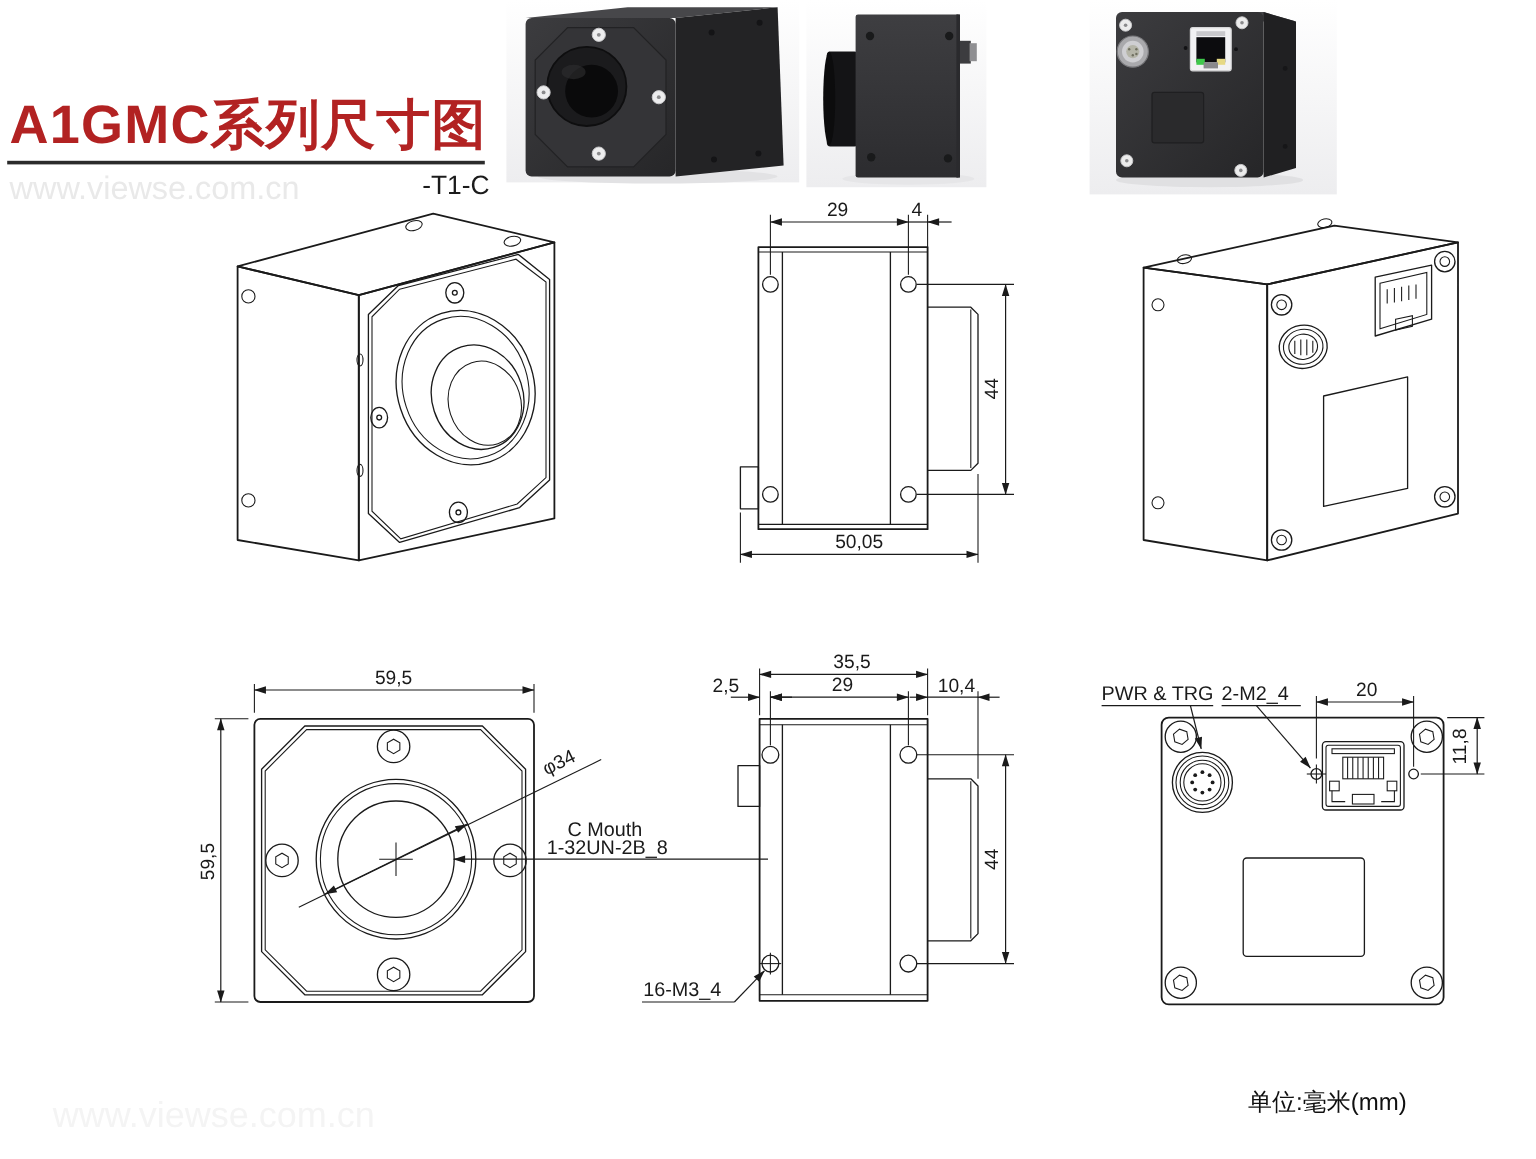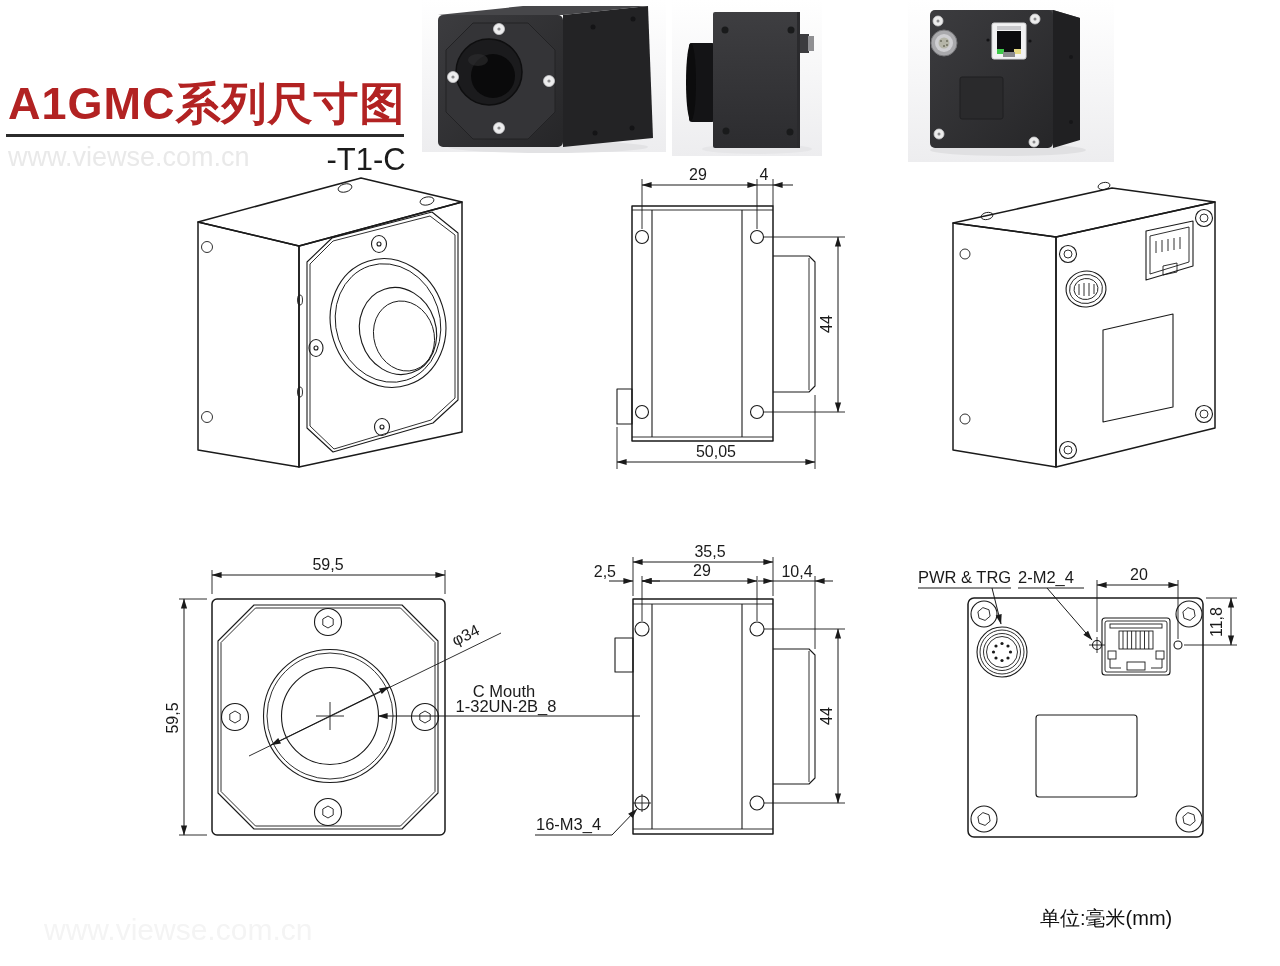--- a/index.html
+++ b/index.html
@@ -1,22 +1,22 @@
 <!DOCTYPE html>
 <html style="--title-red: #B22222;"><head>
 <meta charset="utf-8">
 <style>
   html,body{margin:0;padding:0;background:#ffffff;}
   .page{position:relative;width:1280px;height:966px;background:#fff;overflow:hidden;
         font-family:"Liberation Sans","DejaVu Sans",sans-serif;}
   .title{position:absolute;left:8px;top:74px;font-size:45px;font-weight:bold;
          letter-spacing:1px;color:var(--title-red,#B22222);white-space:nowrap;}
   .rule{position:absolute;left:6px;top:134px;width:398px;height:3px;background:#2b2b2b;}
-  .subtitle{position:absolute;left:324px;top:142px;width:84px;text-align:center;
-            font-size:31px;color:#1b1b1b;}
+  .subtitle{position:absolute;left:324px;top:142px;width:84px;text-align:right;
+            font-size:22px;color:#1b1b1b;}
   .wm{position:absolute;white-space:nowrap;pointer-events:none;}
   .wm-top{left:8px;top:142px;font-size:27px;color:#e9e9e9;}
   .wm-bottom{left:44px;top:913px;font-size:30px;color:#f4f4f4;}
   .unit{position:absolute;left:1040px;top:905px;font-size:20px;color:#101010;white-space:nowrap;}
   svg{position:absolute;left:0;top:0;}
   .ol{fill:none;stroke:#1a1a1a;stroke-width:1.5;stroke-linejoin:round;}
   .ml{fill:none;stroke:#1a1a1a;stroke-width:1.1;stroke-linejoin:round;}
   .tl{fill:none;stroke:#1a1a1a;stroke-width:0.9;}
   .dim{fill:none;stroke:#1a1a1a;stroke-width:1;}
   .dtxt{font-family:"Liberation Sans","DejaVu Sans",sans-serif;font-size:16px;fill:#1a1a1a;}

